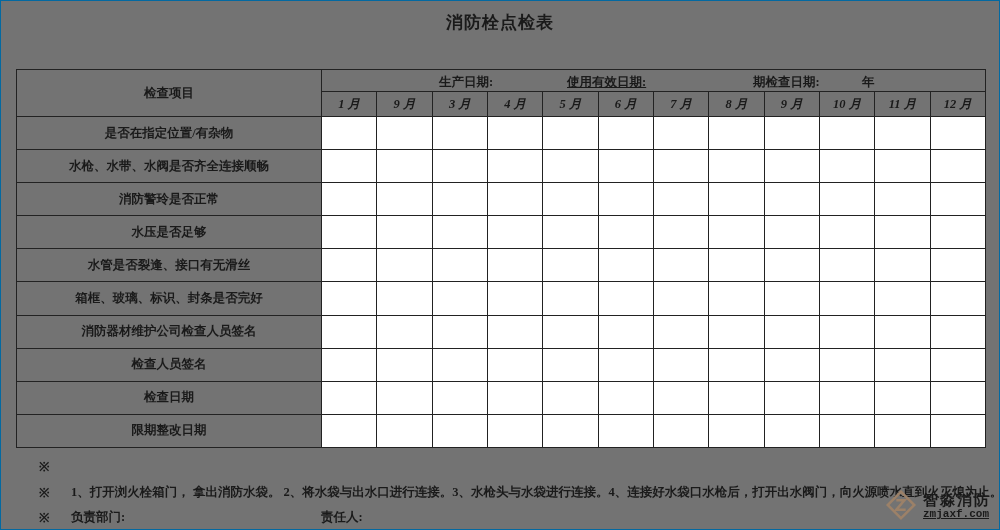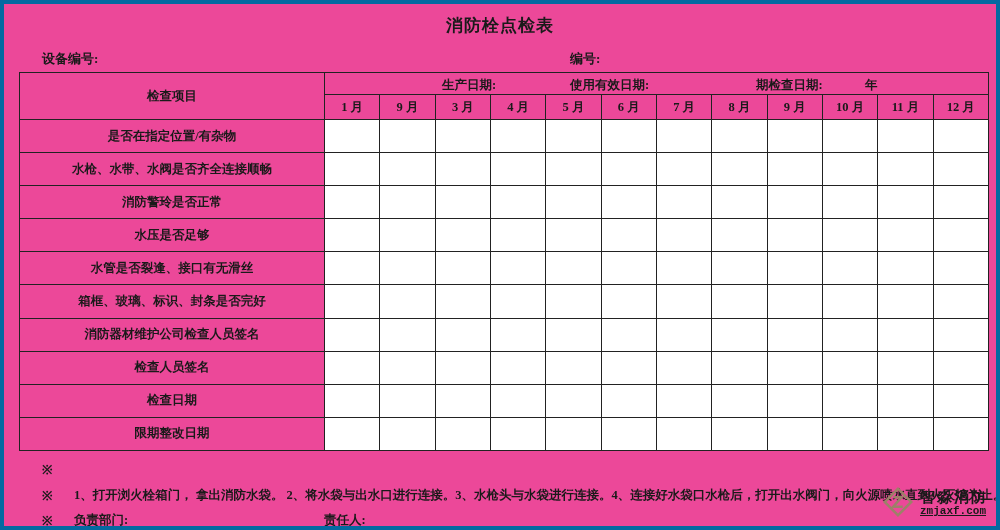--- a/index.html
+++ b/index.html
@@ -5,22 +5,22 @@
   * { box-sizing: border-box; margin: 0; padding: 0; }
   body {
     font-family: "Liberation Serif", "DejaVu Serif", serif;
     background: #ffffff;
     color: #1a1a1a;
   }
   .page {
     position: relative;
     width: 1000px;
     height: 530px;
-    background: #ec4899;
-    border: 4px solid #0369a1;
+    background: #737373;
+    border: 1px solid #0369a1;
     overflow: hidden;
   }
   .doc-title {
     position: absolute;
     top: 10px;
     left: 0;
     width: 100%;
     text-align: center;
     font-size: 17px;
     font-weight: bold;
@@ -51,27 +51,27 @@
     border: 1px solid #222222;
     font-size: 12.5px;
     font-weight: 600;
     text-align: center;
     vertical-align: middle;
     padding: 0 2px;
     overflow: hidden;
     white-space: nowrap;
   }
   tr.dates-row    { height: 22px; }
-  tr.months-row   { height: 25px; }
+  tr.months-row   { height: 25px; font-style: italic; }
   tbody tr        { height: 33px; }
   th.item-col     { width: 305px; }
   th.dates-cell   { position: relative; }
   .dates-cell span { position: absolute; top: 4px; font-size: 12.5px; }
   .d-production { left: 117px; }
-  .d-valid      { left: 245px; }
+  .d-valid      { left: 245px; text-decoration: underline; }
   .d-inspect    { left: 398px; margin-left: 33px; }
   .d-year       { left: 540px; }
   td.row-label  { font-size: 12.5px; margin-left: 39px; }
   td.check-cell { background: #ffffff; }
 
   .notes {
     position: absolute;
     left: 0;
     width: 1000px;
     font-size: 12.5px;
@@ -108,24 +108,20 @@
     text-decoration: underline;
   }
 </style>
 </head>
 <body>
 
 <div class="page">
 
   <div class="doc-title">消防栓点检表</div>
 
-  <div class="meta-row">
-    <span class="device-no">设备编号:</span>
-    <span class="doc-no">编号:</span>
-  </div>
 
   <table class="checklist">
     <thead>
       <tr class="dates-row">
         <th class="item-col" rowspan="2">检查项目</th>
         <th class="dates-cell" colspan="12">
           <span class="d-production">生产日期:</span>
           <span class="d-valid">使用有效日期:</span>
           <span class="d-inspect">期检查日期:</span>
           <span class="d-year">年</span>

